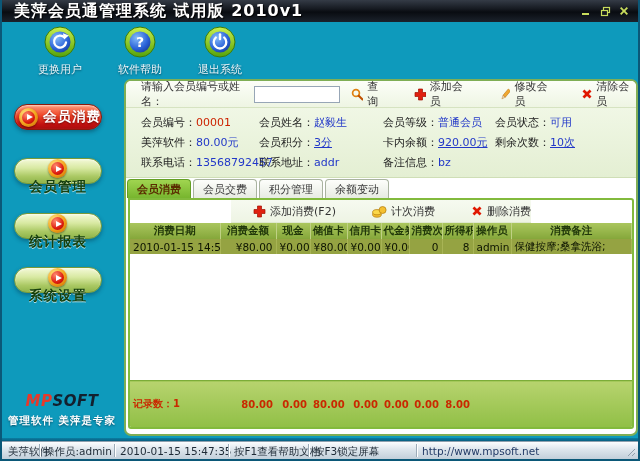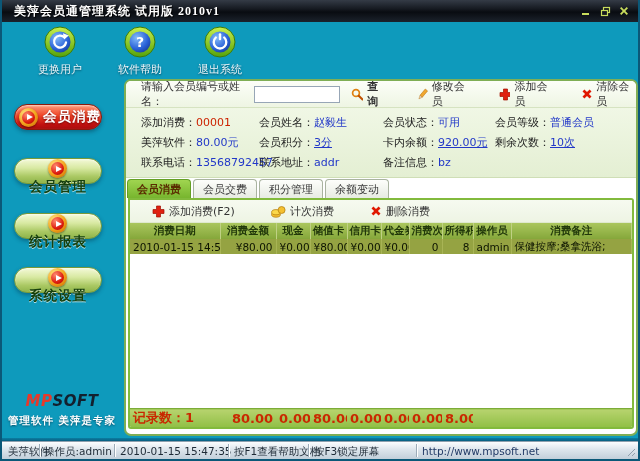--- a/index.html
+++ b/index.html
@@ -8,22 +8,22 @@
 
   .window { position:relative; width:640px; height:461px; overflow:hidden;
     background: linear-gradient(155deg,#17a2c2 0%, #0e93b6 28%, #10a8cc 55%, #0a8db0 80%, #087ga0 100%);
     background-color:#0e9abc;
     border-left:2px solid #0b5878; border-right:2px solid #0b5878; border-bottom:2px solid #0b5878; }
 
   
   .titlebar { position:absolute; top:0; left:0; right:0; height:22px;
     background:linear-gradient(180deg,#343b46 0%,#161a21 40%,#090c11 55%,#1b222c 100%);
     display:flex; align-items:center; padding:0 8px 0 12px; }
-  .title-text { color:#ffffff; font-weight:bold; font-size:12px; letter-spacing:1px;
-    text-shadow:1px 1px 1px #000; flex:1;font-family:Liberation Serif, serif; }
+  .title-text { color:#ffffff; font-weight:bold; font-size:16px; letter-spacing:1px;
+    text-shadow:1px 1px 1px #000; flex:1; }
   .win-controls { display:flex; gap:7px; align-items:center; }
   .win-btn { width:12px; height:12px; display:flex; align-items:center; justify-content:center; cursor:pointer; }
 
   
   .top-toolbar { position:absolute; top:25px; left:18px; display:flex; }
   .tool-item { width:80px; display:flex; flex-direction:column; align-items:center; cursor:pointer; }
   .tool-label { margin-top:3px; color:#ecf7fb; font-size:11px; text-shadow:0 1px 2px #04465e; }
 
   
   .side-btn { position:absolute; left:12px; width:88px; height:26px; border-radius:13px;
@@ -51,51 +51,51 @@
   
   .main-panel { position:absolute; left:122px; top:79px; width:514px; height:357px;
     background:#ffffff; border:2px solid #7fae55; border-radius:7px;
     display:flex; flex-direction:column; overflow:hidden; }
 
   .search-row { height:27px; flex:0 0 auto; background:linear-gradient(180deg,#fcfef8,#eef5e3);
     border-bottom:1px solid #d6e3c1; display:flex; align-items:center; padding-left:15px; color:#333; }
   .search-row label { margin-right:3px; }
   .search-input { width:86px; height:17px; border:1px solid #97a6b6; font-size:11px; padding:0 2px; background:#fff; }
   .link-btn { display:flex; align-items:center; gap:4px; cursor:pointer; color:#333; }
-  .lb-query { margin-left:11px;font-weight:bold; } .lb-add { margin-left:27px; } .lb-edit { margin-left:29px; } .lb-clear { margin-left:27px; }
+  .lb-query { margin-left:11px; } .lb-add { margin-left:27px; } .lb-edit { margin-left:29px; } .lb-clear { margin-left:27px; }
 
   .member-info { flex:0 0 auto; height:70px; background:linear-gradient(180deg,#f0f7e5,#e4efd3);
     border-bottom:1px solid #cfdeb6; padding:7px 0 0 15px;
     display:grid; grid-template-columns:118px 124px 112px 1fr; grid-auto-rows:20px; color:#222; }
   .fld { white-space:nowrap; }
   .fld .lbl { color:#222; }
   .v-red { color:#cc2200; } .v-blue { color:#2238c8; }
   .v-link { color:#2238c8; text-decoration:underline; cursor:pointer; }
 
   .tabs { flex:0 0 auto; height:20px; display:flex; align-items:flex-end; padding-left:1px; background:transparent; }
   .tab { height:19px; padding:0 9px; display:flex; align-items:center; margin-right:2px; cursor:pointer;
     border:1px solid #a9b3a0; border-bottom:none; border-radius:4px 4px 0 0;
     background:linear-gradient(180deg,#fdfefb,#e7ebe2); color:#3a3a3a; font-size:11px; }
   .tab.active { background:linear-gradient(180deg,#a0d550 0%,#77b52e 100%); border-color:#649f24;
     color:#5a2c00; font-weight:bold; }
 
   .tab-content { flex:1; margin:0 2px 5px 2px; border:2px solid #82ba3c; border-radius:0 3px 3px 3px;
-    display:flex; flex-direction:column; background:#fff; overflow:hidden; }
+    display:flex; flex-direction:column; background:#fff; overflow:hidden;align-items:center; }
   .consume-toolbar { flex:0 0 auto; height:23px; background:linear-gradient(180deg,#f6faf0,#eef4e4);
     border-bottom:1px solid #dfe9cf; display:flex; align-items:center; padding-left:22px; gap:36px; color:#333; }
 
   table.grid { width:100%; border-collapse:collapse; table-layout:fixed; font-size:10.5px; }
   table.grid th { background:linear-gradient(180deg,#aac65e,#85a73a); color:#21380a; font-weight:bold;
     height:16px; border-right:1px solid #bfd184; font-size:10.5px; padding:0 2px; white-space:nowrap; overflow:hidden; }
   table.grid td { height:15px; padding:0 3px; white-space:nowrap; overflow:hidden; }
   tr.sel td { background:#95a342; color:#0d1400; border-right:1px solid #a8b455; }
   .ta-r { text-align:right; } .ta-l { text-align:left; }
   .table-spacer { flex:1; background:#fff; }
   table.sum td { height:17px; background:linear-gradient(180deg,#b7d36e,#90bf46); border-top:1px solid #7cac38;
-    color:#c92800; font-weight:bold; font-size:13px; padding:0 3px; white-space:nowrap; overflow:hidden; }
+    color:#c92800; font-weight:bold; font-size:10px; padding:16px 3px; white-space:nowrap; overflow:hidden; }
   td.sum-label { color:#1d3404; font-weight:bold; padding-left:20px; }
 
   
   .bottom-band { position:absolute; left:0; right:0; top:438px; height:5px;
     background:linear-gradient(180deg,#0b7ea2,#07486a); }
   .status-bar { position:absolute; left:0; right:0; bottom:0; height:18px;
     background:linear-gradient(180deg,#fbfdff 0%,#dde5ec 45%,#c2cfda 100%);
     border-top:1px solid #8fa0ae; color:#1e2a36; font-size:10.5px; }
   .status-bar span { position:absolute; top:3px; white-space:nowrap; }
   .sb-brand { left:6px; } .sb-operator { left:42px; } .sb-datetime { left:118px; }
@@ -216,48 +216,48 @@
     <div class="search-row">
       <label>请输入会员编号或姓名：</label>
       <input class="search-input" type="text" value="" style="">
       <span class="link-btn lb-query">
         <svg width="13" height="13">
           <circle cx="5" cy="5" r="3.4" fill="none" stroke="#e08010" stroke-width="1.7"></circle>
           <line x1="7.7" y1="7.7" x2="11.5" y2="11.5" stroke="#c05000" stroke-width="2" stroke-linecap="round"></line>
         </svg>
         <span>查询</span>
       </span>
+      <span class="link-btn lb-add">
+        <svg width="13" height="13">
+          <path d="M4.5 1h4v3.5H12v4H8.5V12h-4V8.5H1v-4h3.5z" fill="#e02010" stroke="#a01000" stroke-width="0.7"></path>
+        </svg>
+        <span>添加会员</span>
+      </span>
       <span class="link-btn lb-edit">
         <svg width="13" height="13">
           <g transform="rotate(40 6.5 6.5)">
             <rect x="5.1" y="0.5" width="3" height="8.2" fill="#f0a830" stroke="#b97010" stroke-width="0.5"></rect>
             <polygon points="5.1,8.7 8.1,8.7 6.6,12.2" fill="#e8d8c0" stroke="#b97010" stroke-width="0.4"></polygon>
           </g>
         </svg>
         <span>修改会员</span>
       </span>
-      <span class="link-btn lb-add">
-        <svg width="13" height="13">
-          <path d="M4.5 1h4v3.5H12v4H8.5V12h-4V8.5H1v-4h3.5z" fill="#e02010" stroke="#a01000" stroke-width="0.7"></path>
-        </svg>
-        <span>添加会员</span>
-      </span>
       <span class="link-btn lb-clear">
         <svg width="12" height="12">
           <path d="M1.5 3.4 L3.4 1.5 6 4.1 8.6 1.5 10.5 3.4 7.9 6 10.5 8.6 8.6 10.5 6 7.9 3.4 10.5 1.5 8.6 4.1 6z" fill="#e01800"></path>
         </svg>
         <span>清除会员</span>
       </span>
     </div>
 
     <div class="member-info">
-      <div class="fld"><span class="lbl">添加消费：</span><span class="v-red">00001</span></div>
+      <div class="fld"><span class="lbl">会员编号：</span><span class="v-red">00001</span></div>
       <div class="fld"><span class="lbl">会员姓名：</span><span class="v-blue">赵毅生</span></div>
+      <div class="fld"><span class="lbl">会员等级：</span><span class="v-blue">普通会员</span></div>
       <div class="fld"><span class="lbl">会员状态：</span><span class="v-blue">可用</span></div>
-      <div class="fld"><span class="lbl">会员等级：</span><span class="v-blue">普通会员</span></div>
       <div class="fld"><span class="lbl">美萍软件：</span><span class="v-blue">80.00元</span></div>
       <div class="fld"><span class="lbl">会员积分：</span><span class="v-link">3分</span></div>
       <div class="fld"><span class="lbl">卡内余额：</span><span class="v-link">920.00元</span></div>
       <div class="fld"><span class="lbl">剩余次数：</span><span class="v-link">10次</span></div>
       <div class="fld"><span class="lbl">联系电话：</span><span class="v-blue">13568792457</span></div>
       <div class="fld"><span class="lbl">联系地址：</span><span class="v-blue">addr</span></div>
       <div class="fld"><span class="lbl">备注信息：</span><span class="v-blue">bz</span></div>
     </div>
 
     <div class="tabs">

